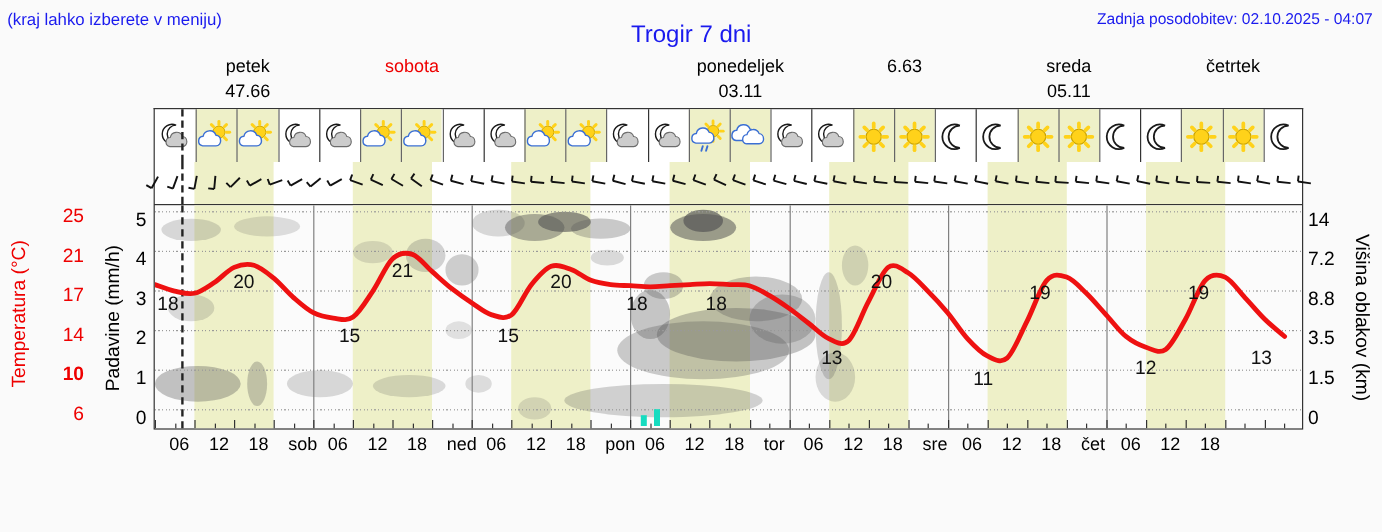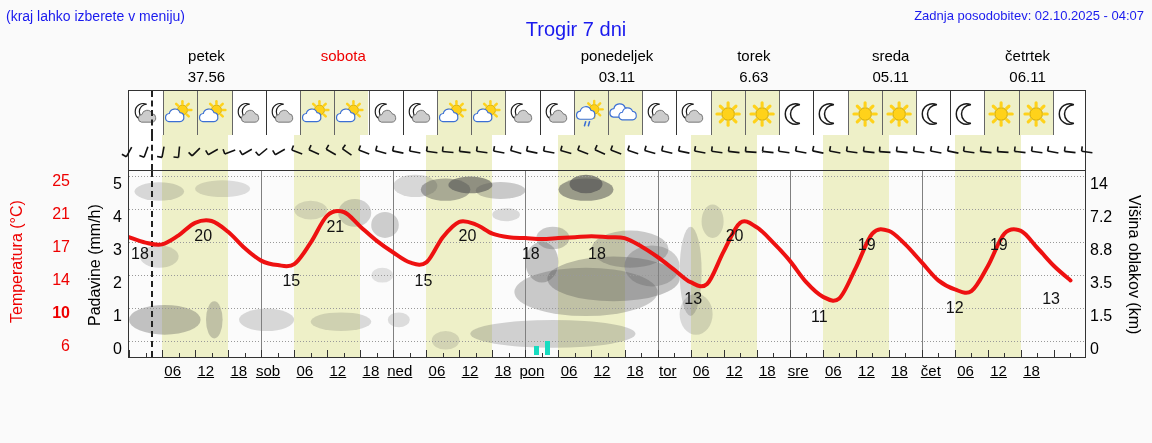--- a/index.html
+++ b/index.html
@@ -43,21 +43,21 @@
   .temp-tick{position:absolute;left:36px;width:34px;text-align:right;font-size:16px;color:#ee0000;}
   #precip-axis-title{position:absolute;left:84px;top:172px;width:22px;height:186px;
     writing-mode:vertical-rl;transform:rotate(180deg);
     font-size:16px;color:#000;display:flex;align-items:center;justify-content:center;}
   .precip-tick{position:absolute;left:104px;width:18px;text-align:right;font-size:16px;color:#000;}
   #cloud-axis-title{position:absolute;left:1122px;top:168px;width:24px;height:194px;
     writing-mode:vertical-rl;font-size:16px;color:#000;display:flex;align-items:center;justify-content:center;}
   .cloud-tick{position:absolute;left:1090px;width:34px;text-align:left;font-size:16px;color:#000;}
 
   
-  .xtick-label{position:absolute;top:362px;font-size:15px;color:#000;text-align:right;text-decoration:underline;}
+  .xtick-label{position:absolute;top:362px;font-size:15px;color:#000;text-align:left;}
   .xtick{position:absolute;bottom:0;width:1px;height:7px;background:#333;}
 
   
   .tlabel{position:absolute;font-size:16px;color:#111;}
 
   
   #legend{position:absolute;left:0;top:384px;width:1152px;height:42px;}
   svg{display:block;}
 </style>
 </head>
@@ -65,40 +65,38 @@
 
 <div class="topbar">
   <div id="menu-note">(kraj lahko izberete v meniju)</div>
   <div id="chart-title">Trogir 7 dni</div>
   <div id="last-update">Zadnja posodobitev: 02.10.2025 - 04:07</div>
 </div>
 
 <div id="daybar">
     <div class="day-head" style="left: 0px; width: 136.857px;">
       <div>petek</div>
-      <div>37.56</div>
+      <div>47.66</div>
     </div>
     <div class="day-head weekend" style="left: 136.857px; width: 136.857px;">
       <div>sobota</div>
     </div>
     <div class="day-head" style="left: 410.571px; width: 136.857px;">
       <div>ponedeljek</div>
       <div>03.11</div>
     </div>
     <div class="day-head" style="left: 547.429px; width: 136.857px;">
-      <div>torek</div>
       <div>6.63</div>
     </div>
     <div class="day-head" style="left: 684.286px; width: 136.857px;">
       <div>sreda</div>
       <div>05.11</div>
     </div>
     <div class="day-head" style="left: 821.143px; width: 136.857px;">
       <div>četrtek</div>
-      <div>06.11</div>
     </div>
   </div>
 
 <div id="temp-axis-title">Temperatura (°C)</div>
 <div id="precip-axis-title">Padavine (mm/h)</div>
 <div id="cloud-axis-title">Višina oblakov (km)</div>
 <div id="temp-ticks">
     <div class="temp-tick" style="top: 172px;">25</div>
     <div class="temp-tick" style="top: 205px;">21</div>
     <div class="temp-tick" style="top: 238px;">17</div>

